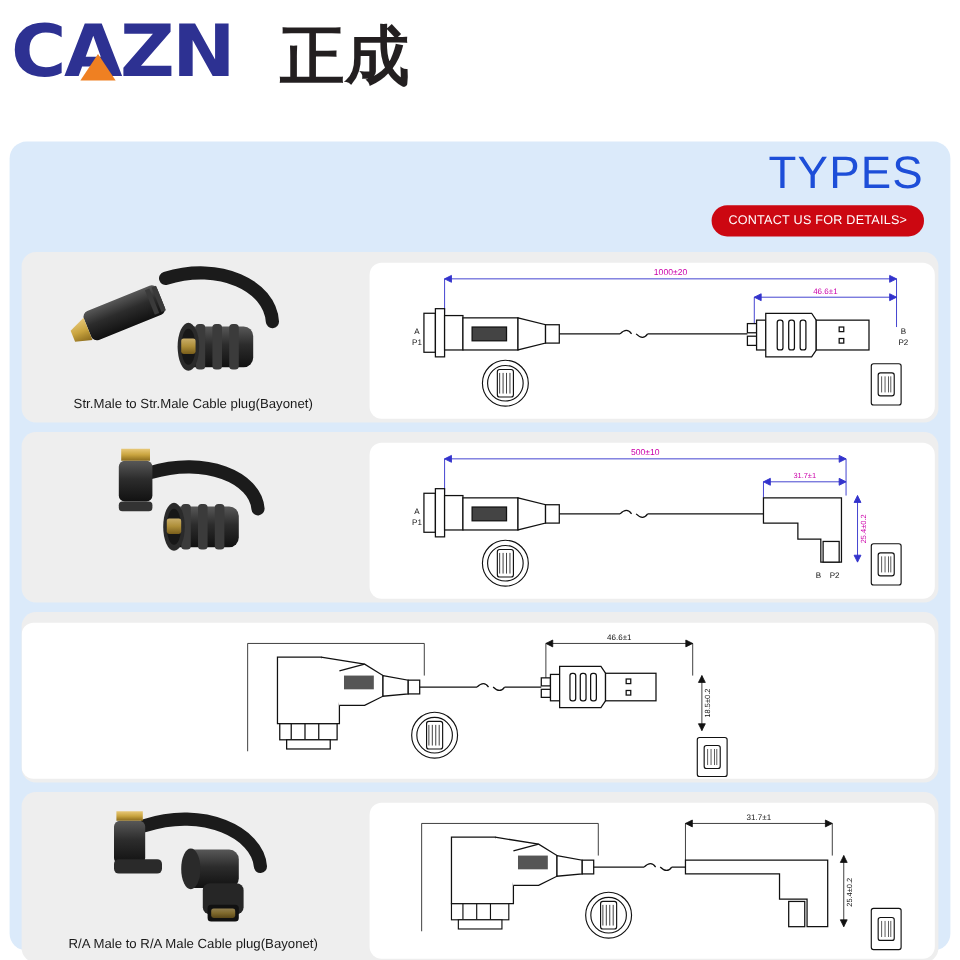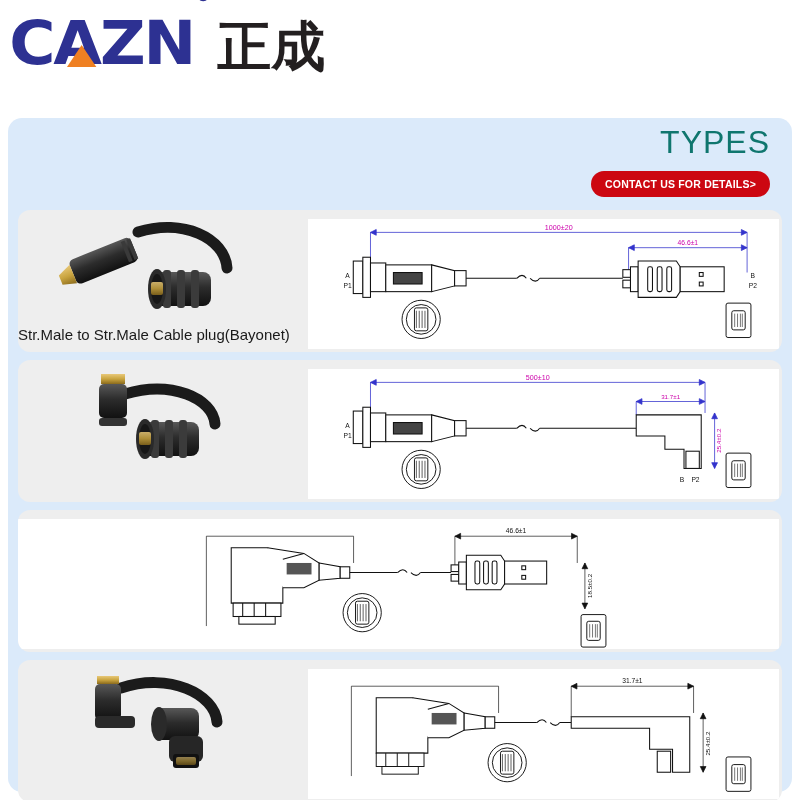--- a/index.html
+++ b/index.html
@@ -32,65 +32,65 @@
     font-family:"DejaVu Sans", sans-serif;
   }
   .logo-tri {
     position:absolute; left:55px; bottom:6px;
     width:0;height:0;border-left:14px solid transparent;
     border-right:14px solid transparent;border-bottom:22px solid #ef8022;
   }
   .logo-cn {
     font-family:"DejaVu Sans", sans-serif;
     font-weight:700; font-size:54px; color:#231f20;
-    margin-left:12px; line-height:1; position:relative; top:4px;
+    margin-left:28px; line-height:1; position:relative; top:4px;
   }
 
   
   .panel {
     position:absolute; left:8px; top:118px; width:784px; height:674px;
     background:#dbeafa; border-radius:14px;
   }
   .panel-head { position:relative; height:86px; }
   .types-title {
     position:absolute; right:22px; top:6px;
-    font-size:32px; font-weight:400; color:#0f766e;
+    font-size:38px; font-weight:400; color:#1d4ed8;
     font-family:"Liberation Sans", sans-serif; letter-spacing:1px;
   }
   .contact-btn {
     position:absolute; right:22px; top:53px;
     background:#cc0711; color:#fff;
-    font-size:10.5px; font-weight:700;
+    font-size:10.5px; font-weight:400;
     padding:7px 14px 7px 14px; border-radius:16px;
     letter-spacing:.2px; border:none; cursor:pointer;
     font-family:"Liberation Sans", sans-serif;
     white-space:nowrap;
   }
 
   
   .rows { position:absolute; left:10px; top:92px; width:764px; }
   .row {
     position:relative; display:flex;
     background:#eeeeee; border-radius:12px;
     height:142px; margin-bottom:8px; overflow:hidden;
   }
   .row .photo-cell {
     width:290px; position:relative; flex:none;
     display:flex; flex-direction:column; align-items:center;
     justify-content:flex-start;
   }
   .photo-box { position:relative; width:240px; height:108px; margin-top:4px; }
   .row-caption {
-    font-size:15px; color:#1a1a1a; text-align:left;
+    font-size:11px; color:#1a1a1a; text-align:center;
     font-family:"Liberation Sans", sans-serif;
     position:absolute; bottom:9px; left:0; width:286px;
   }
   .drawing-cell {
     flex:1; position:relative; background:#ffffff;
-    border-radius:0; margin:9px 3px 3px 0;
+    border-radius:10px; margin:9px 3px 3px 0;
   }
   .drawing-cell svg { display:block; width:100%; height:100%; }
 </style>
 </head>
 <body>
 
 <div class="page">
 
   <div class="brandbar">
     <div class="logo-wrap">
@@ -379,20 +379,21 @@
               </g>
               <g transform="translate(110,44)">
                 <rect x="0" y="0" width="46" height="32" rx="8" fill="url(#blk1)"></rect>
                 <ellipse cx="6" cy="16" rx="8" ry="17" fill="#2a2a2a"></ellipse>
                 <rect x="16" y="28" width="34" height="26" rx="6" fill="#262626"></rect>
                 <rect x="20" y="46" width="26" height="14" rx="3" fill="#111"></rect>
                 <rect x="23" y="49" width="20" height="8" rx="2" fill="url(#gld1)" opacity="0.6"></rect>
               </g>
             </svg>
           </div>
+          <div class="row-caption">R/A Male to R/A Male Cable plug(Bayonet)</div>
         </div>
         <div class="drawing-cell">
           <svg viewBox="0 0 466 136">
             <g stroke="#111" stroke-width="0.7" fill="none">
               <line x1="262" y1="18" x2="390" y2="18"></line>
               <path d="M262 18 l6 -3 v6 z" fill="#111"></path>
                 <path d="M390 18 l-6 -3 v6 z" fill="#111"></path>
               <line x1="262" y1="18" x2="262" y2="50"></line>
                 <line x1="390" y1="18" x2="390" y2="46"></line>
               <line x1="32" y1="18" x2="186" y2="18"></line>

